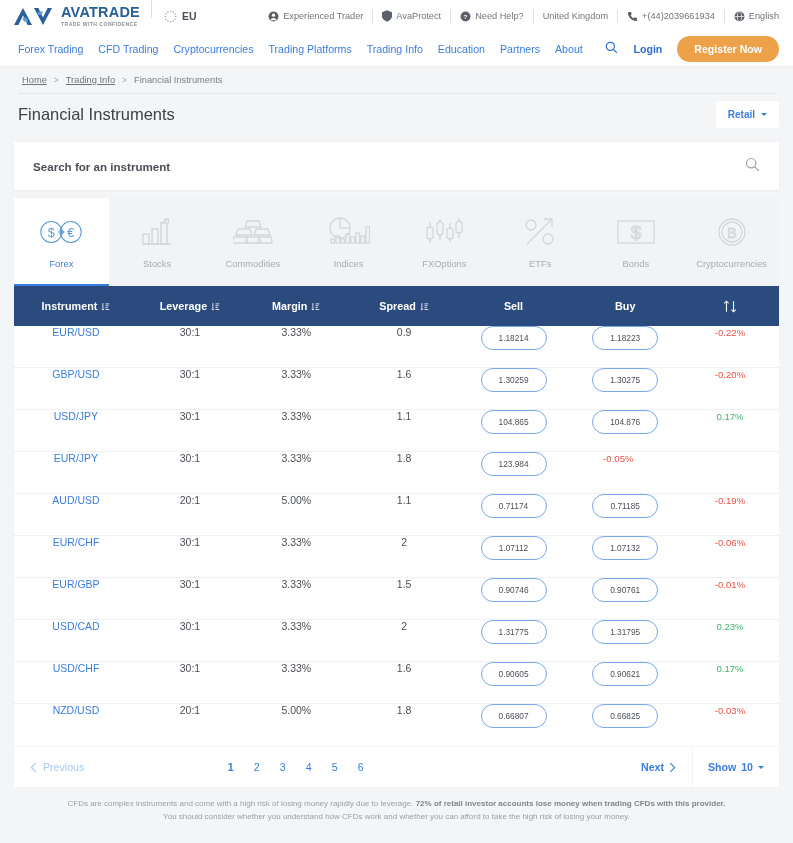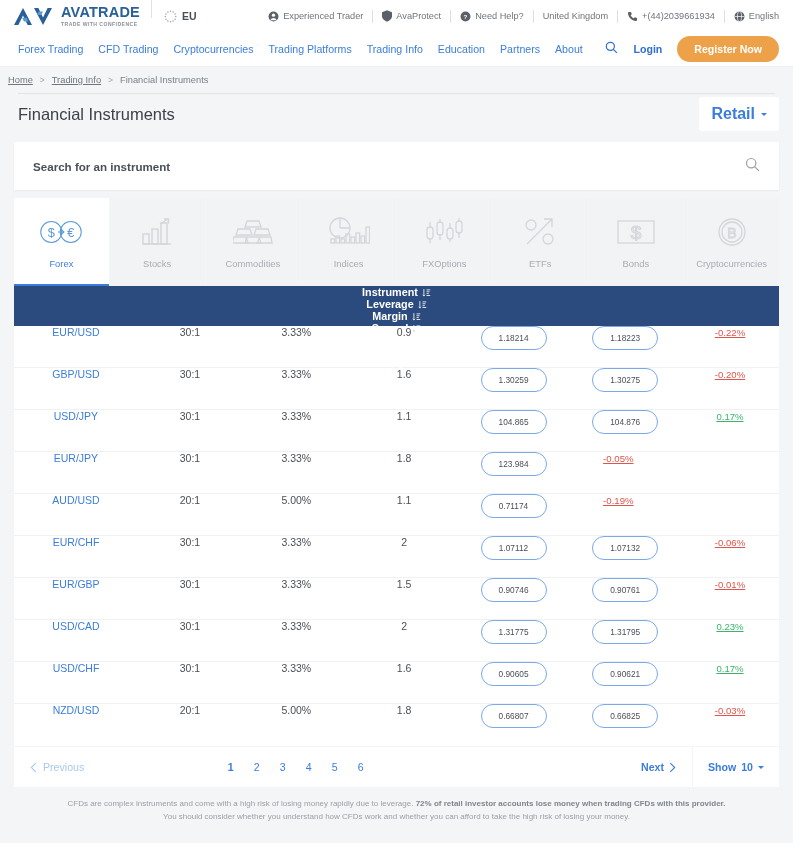--- a/index.html
+++ b/index.html
@@ -48,36 +48,36 @@
   }
   .nav-right { margin-left: auto; display: flex; align-items: center; gap: 15px; }
   .login-link { font-size: 10.6px; color: #2f6fd0; font-weight: 700; cursor: pointer; }
   .register-btn {
     background: #eda24a; color: #fff; border: none; border-radius: 14px;
     font-size: 10.6px; font-weight: 700; font-family: inherit;
     padding: 7px 17px; cursor: pointer;
   }
 
   
-  .crumbbar { height: 26px; display: flex; align-items: center; padding: 0 8px; }
+  .crumbbar { height: 26px; display: flex; align-items: center; padding: 0 22px; }
   .crumb { font-size: 9.3px; color: #7a8089; }
   .crumb.link { color: #6f757d; text-decoration: underline; cursor: pointer; }
   .crumb-sep { font-size: 8.5px; color: #a2a7ae; margin: 0 7px; }
   .crumb-rule { height: 1px; background: #e2e4e8; margin: 0 18px; }
 
   
   .titlebar {
     height: 40px; display: flex; align-items: center;
     padding: 0 14px 0 18px;
   }
   .page-title { font-size: 16.5px; color: #3d4249; font-weight: 400; }
   .title-actions { margin-left: auto; display: flex; gap: 9px; }
   .pill-btn {
     background: #fff; border: none; border-radius: 3px;
-    font-family: inherit; font-size: 16px; font-weight: 700; color: #3b7ddd;
+    font-family: inherit; font-size: 10px; font-weight: 700; color: #3b7ddd;
     padding: 8px 12px; display: flex; align-items: center; gap: 6px; cursor: pointer;
   }
   .caret { width: 0; height: 0; border-left: 3.2px solid transparent; border-right: 3.2px solid transparent; border-top: 3.8px solid #3b7ddd; }
 
   
   .search-card {
     margin: 8px 14px 0 14px; height: 48px; background: #fff;
     display: flex; align-items: center; padding: 0 19px;
     box-shadow: 0 1px 2px rgba(0,0,0,.05);
   }
@@ -99,21 +99,21 @@
   .tab.active .tab-label { color: #3b7ddd; }
   .tab.active::after {
     content: ""; position: absolute; left: 0; right: 0; bottom: 0;
     height: 2.5px; background: #3b7ddd;
   }
   .tab-icon { height: 34px; display: flex; align-items: center; justify-content: center; }
 
   
   .table-wrap { margin: 0 14px; background: #fff; }
   .thead {
-    height: 40px; background: #2b4a7d; display: flex; align-items: center; flex-direction: column;
+    height: 40px; background: #2b4a7d; display: flex; align-items: center;
   }
   .th {
     font-size: 10.8px; font-weight: 700; color: #fff;
     display: flex; align-items: center; justify-content: center; gap: 4px;
   }
   .trow {
     height: 42px; display: flex; align-items: flex-start;
     border-bottom: 1px solid #f0f1f3;
   }
   .trow:last-child { border-bottom: none; }
@@ -125,21 +125,21 @@
   .c-sell { width: 14.6%; }
   .c-buy  { width: 14.6%; }
   .c-chg  { width: 12.8%; }
   .inst-link { color: #3b7ddd; font-size: 10.5px; cursor: pointer; }
   .quote {
     display: inline-flex; align-items: center; justify-content: center;
     min-width: 66px; height: 24px; padding: 0 9px;
     border: 1px solid #7aa8e8; border-radius: 12px;
     font-size: 8.3px; color: #4a4f57; cursor: pointer;
   }
-  .chg { font-size: 9.6px; text-decoration: underline; }
+  .chg { font-size: 9.6px; }
   .chg.up { color: #3db36b; }
   .chg.down { color: #e0544a; }
 
   
   .pager { margin: 1px 14px 0 14px; display: flex; gap: 1px; }
   .pager-main {
     flex: 1; background: #fff; height: 40px;
     display: flex; align-items: center; padding: 0 16px;
   }
   .prev { font-size: 10.6px; color: #a9c8f0; display: flex; align-items: center; gap: 6px; cursor: pointer; }
@@ -522,20 +522,21 @@
         <div class="td c-spr">1.8</div>
         <div class="td c-buy"><span class="quote">123.984</span></div>
         <div class="td c-chg"><span class="chg down">-0.05%</span></div>
       </div>
       <div class="trow">
         <div class="td c-inst"><span class="inst-link">AUD/USD</span></div>
         <div class="td c-lev">20:1</div>
         <div class="td c-mar">5.00%</div>
         <div class="td c-spr">1.1</div>
         <div class="td c-sell"><span class="quote">0.71174</span></div>
+        <div class="td c-buy"><span class="quote">0.71185</span></div>
         <div class="td c-chg"><span class="chg down">-0.19%</span></div>
       </div>
       <div class="trow">
         <div class="td c-inst"><span class="inst-link">EUR/CHF</span></div>
         <div class="td c-lev">30:1</div>
         <div class="td c-mar">3.33%</div>
         <div class="td c-spr">2</div>
         <div class="td c-sell"><span class="quote">1.07112</span></div>
         <div class="td c-buy"><span class="quote">1.07132</span></div>
         <div class="td c-chg"><span class="chg down">-0.06%</span></div>

